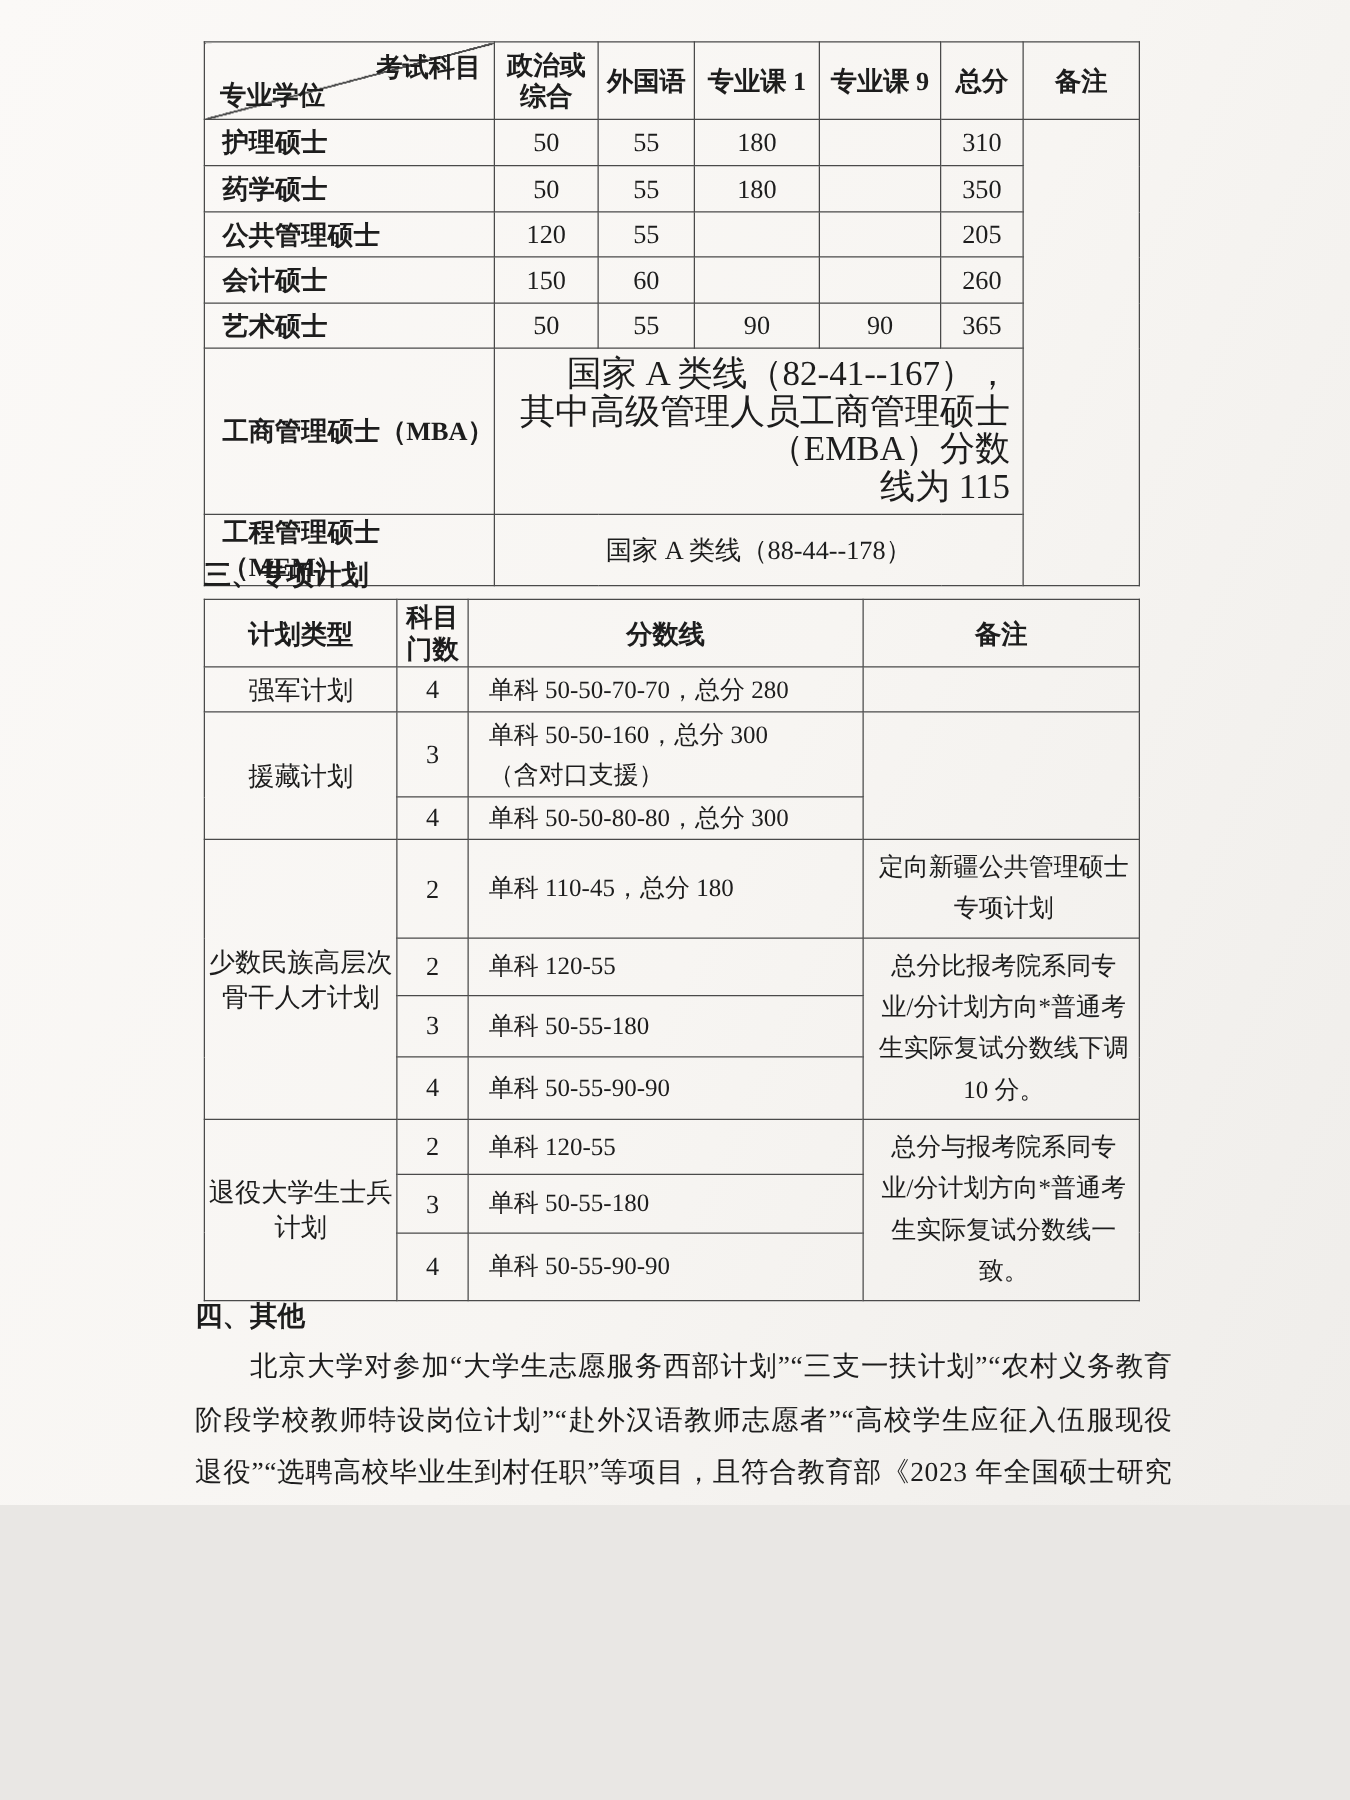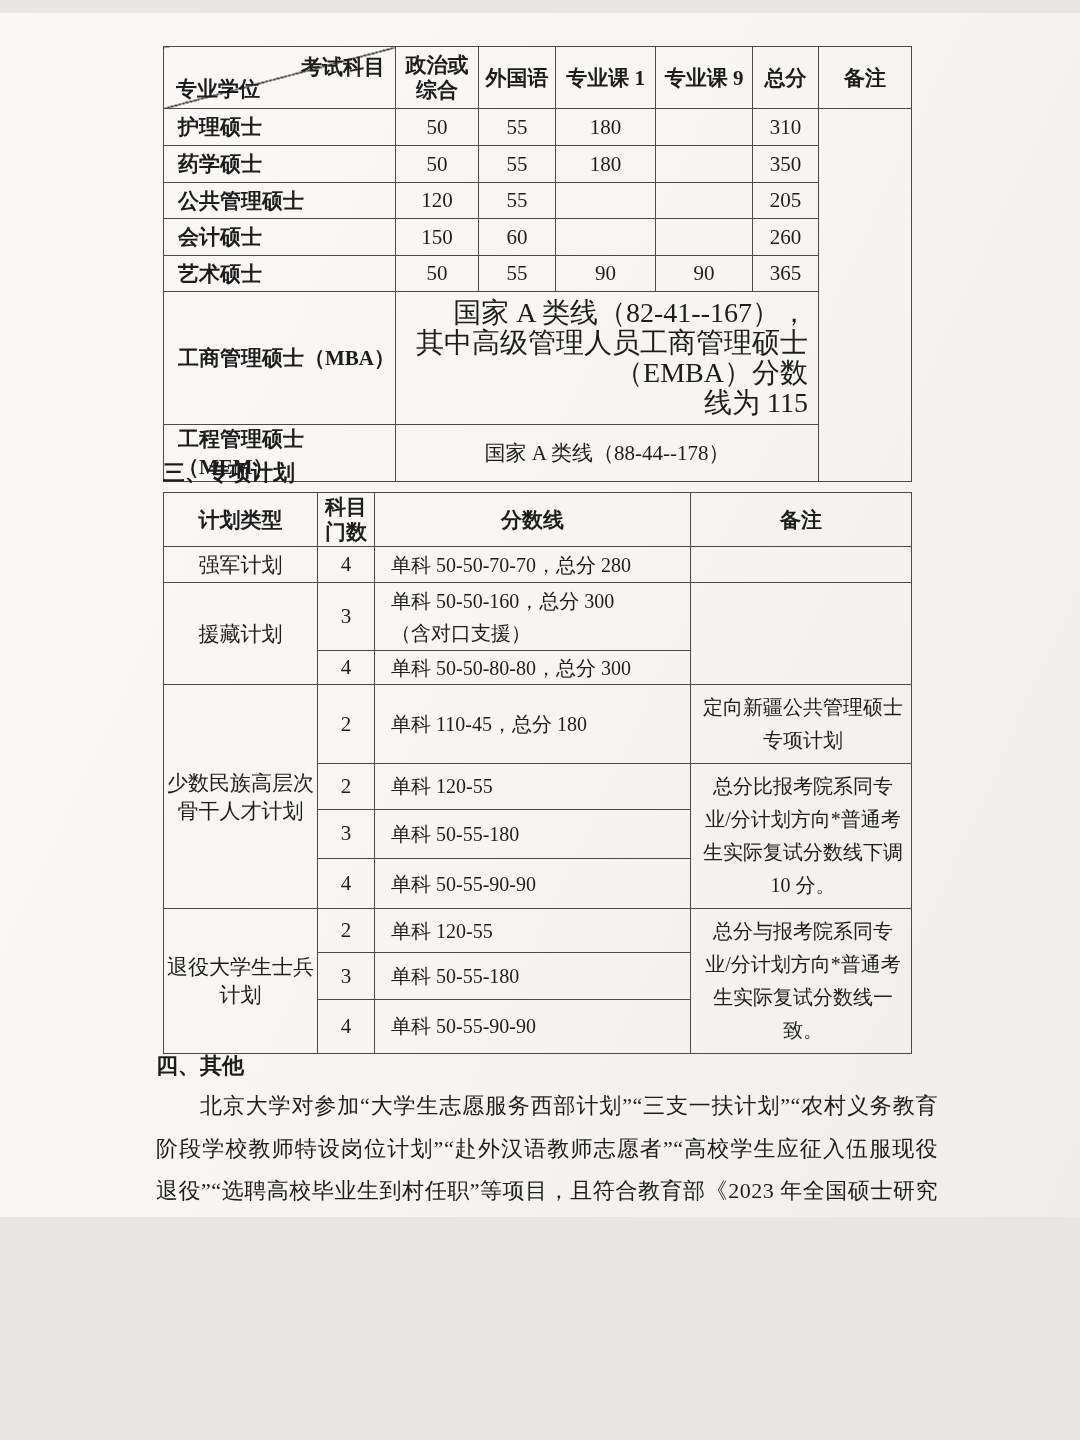--- a/index.html
+++ b/index.html
@@ -5,21 +5,20 @@
   * { margin:0; padding:0; box-sizing:border-box; }
   html,body { width:1080px; height:1440px; }
   body {
     font-family: "Liberation Serif", "DejaVu Serif", serif;
     color:#1d1d1d;
     background:#e9e7e4;
   }
   .page {
     position:relative; width:1080px; height:1204px; overflow:hidden;
     background: linear-gradient(115deg, #fbf9f7 0%, #f7f5f2 55%, #efedea 100%);
-    margin-top: 13px;
   }
   table { border-collapse:collapse; table-layout:fixed; position:absolute; }
   td, th { border:1px solid #4a4a4a; font-weight:normal; vertical-align:middle; }
   .t1 { left:163px; top:33px; width:748px; }
   .t2 { left:163px; top:479px; width:748px; }
   .thead { font-weight:bold; text-align:center; font-size:21px; line-height:26px; }
   .cell-num { text-align:center; font-size:21px; }
   .cell-label { text-align:left; padding-left:14px; font-size:21px;font-weight:bold; }
   .cell-score { text-align:left; padding-left:16px; font-size:20px; line-height:32px; }
   .cell-center { text-align:center; font-size:21px; }

